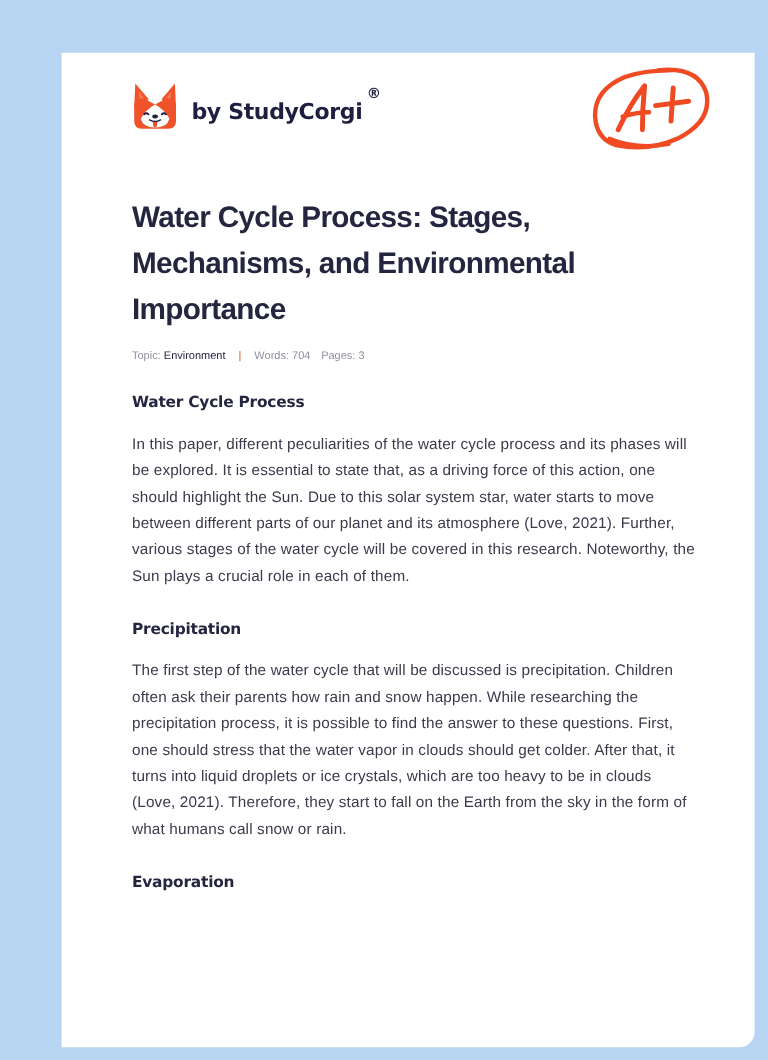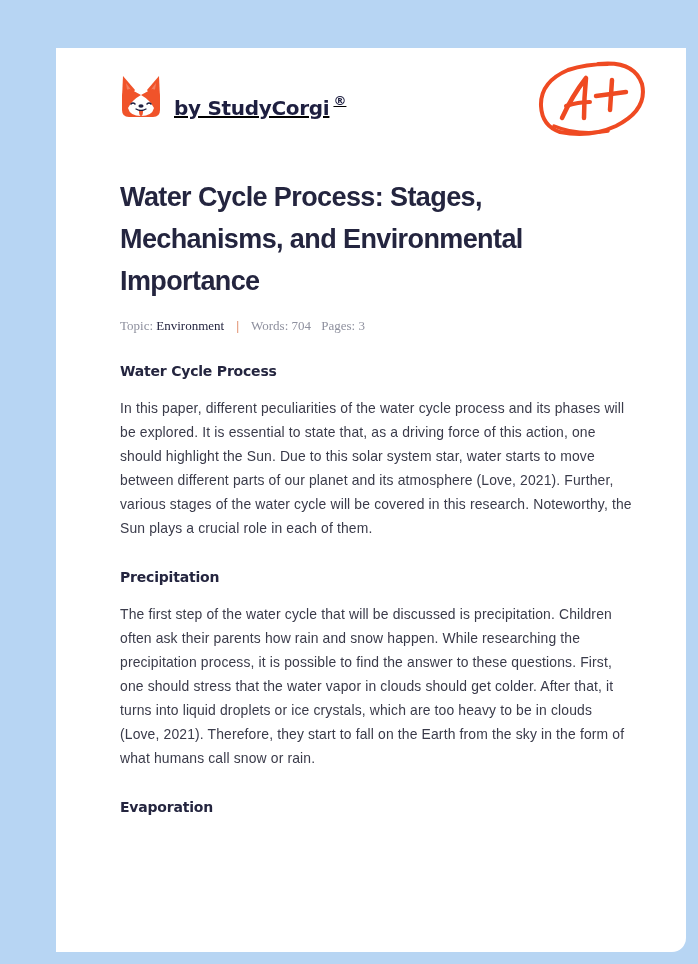--- a/index.html
+++ b/index.html
@@ -14,21 +14,21 @@
     width: 630px; height: 904px;
     background: #ffffff;
     border-radius: 0 0 14px 0;
     overflow: hidden;
   }
   .header {
     position: absolute; left: 0; top: 0; width: 630px; height: 100px;
   }
   .logo {
     position: absolute; left: 64px; top: 26px;
-    display: flex; align-items: flex-end; text-decoration: underline;
+    display: flex; align-items: center;
   }
   .logo-icon { width: 42px; height: 46px; display: block; }
   .brand {
     margin-left: 12px; margin-top: 8px;
     font-family: "DejaVu Sans", sans-serif;
     font-weight: bold; font-size: 20px; letter-spacing: -0.3px;
     color: #1e1f40;
   }
   .reg {
     font-family: "DejaVu Sans", sans-serif;
@@ -43,22 +43,22 @@
   }
   .title {
     font-family: Liberation Sans, sans-serif;
     font-weight: bold;
     font-size: 27px; line-height: 42px;
     color: #24253f;
     letter-spacing: -0.6px;
   }
   .meta {
     margin-top: 16px;
-    font-size: 13px; color: #8e909e;
-    font-family: Liberation Serif, serif;
+    font-size: 10px; color: #8e909e;
+    font-family: Liberation Sans, sans-serif;
   }
   .meta .topic-value { color: #24253f; }
   .meta .sep { color: #d35a2a; margin: 0 9px; }
   .meta .pages { margin-left: 7px; }
   .section-heading {
     font-family: "DejaVu Sans", sans-serif;
     font-weight: bold; font-size: 14px; color: #24253f;
     margin-top: 25px; line-height: 24px;
     letter-spacing: -0.2px;
   }

